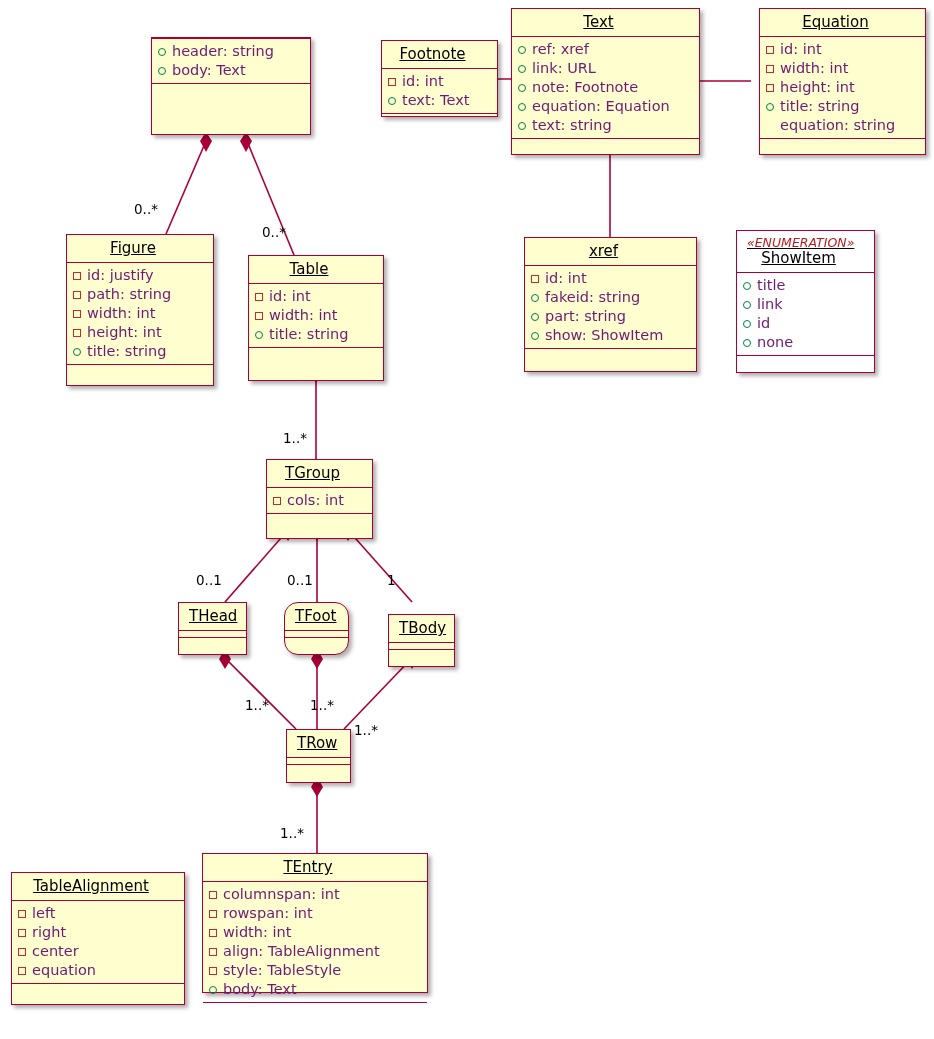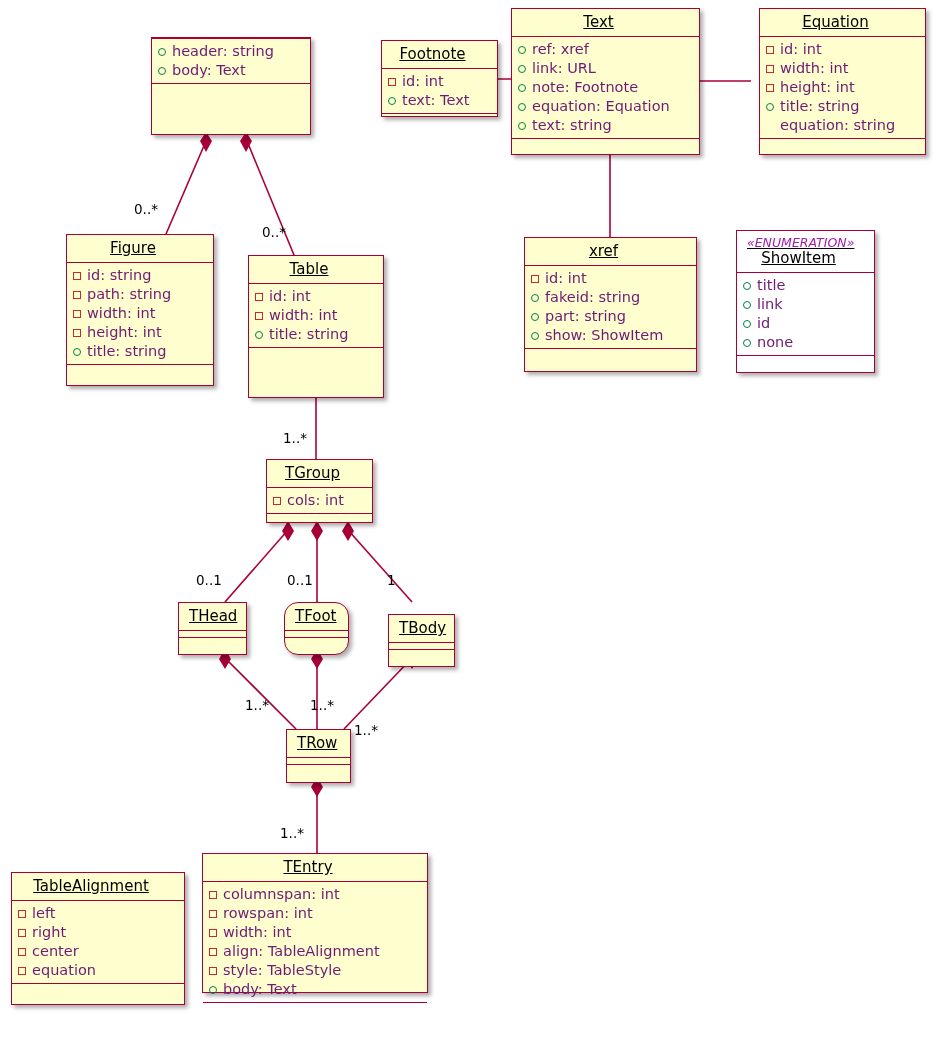--- a/index.html
+++ b/index.html
@@ -33,21 +33,21 @@
     line-height:17px;
     white-space:nowrap;
     text-decoration:underline;
   }
   .stereo{
     display:block;
     font-style:italic;
     font-size:12.5px;
     line-height:14px;
     text-align:right;
-    color:#a21caf;
+    color:#b91c1c;
   }
   .cls-sep{
     height:0;
     border-top:1.5px solid #A80036;
   }
   .cls-attrs{
     box-sizing:border-box;
     padding:3px 6px 3px 6px;
   }
   .attr{
@@ -217,21 +217,21 @@
         </div>
         <div class="cls-sep"></div>
         <div class="cls-foot"></div>
       </div>
       <div class="uml-class" style="left: 66px; top: 234px; width: 148px; height: 152px;">
         <div class="cls-name"><span>Figure</span></div>
         <div class="cls-sep"></div>
         <div class="cls-attrs">
           <div class="attr">
             <span class="vis private"></span>
-            <span>id: string</span>
+            <span>id: justify</span>
           </div>
           <div class="attr">
             <span class="vis private"></span>
             <span>path: string</span>
           </div>
           <div class="attr">
             <span class="vis private"></span>
             <span>width: int</span>
           </div>
           <div class="attr">
@@ -239,21 +239,21 @@
             <span>height: int</span>
           </div>
           <div class="attr">
             <span class="vis public"></span>
             <span>title: string</span>
           </div>
         </div>
         <div class="cls-sep"></div>
         <div class="cls-foot"></div>
       </div>
-      <div class="uml-class" style="left: 248px; top: 255px; width: 136px; height: 143px;">
+      <div class="uml-class" style="left: 248px; top: 255px; width: 136px; height: 126px;">
         <div class="cls-name"><span>Table</span></div>
         <div class="cls-sep"></div>
         <div class="cls-attrs">
           <div class="attr">
             <span class="vis private"></span>
             <span>id: int</span>
           </div>
           <div class="attr">
             <span class="vis private"></span>
             <span>width: int</span>
@@ -307,21 +307,21 @@
             <span>id</span>
           </div>
           <div class="attr">
             <span class="vis public"></span>
             <span>none</span>
           </div>
         </div>
         <div class="cls-sep"></div>
         <div class="cls-foot"></div>
       </div>
-      <div class="uml-class" style="left: 266px; top: 459px; width: 107px; height: 64px;">
+      <div class="uml-class" style="left: 266px; top: 459px; width: 107px; height: 80px;">
         <div class="cls-name"><span>TGroup</span></div>
         <div class="cls-sep"></div>
         <div class="cls-attrs">
           <div class="attr">
             <span class="vis private"></span>
             <span>cols: int</span>
           </div>
         </div>
         <div class="cls-sep"></div>
         <div class="cls-foot"></div>

